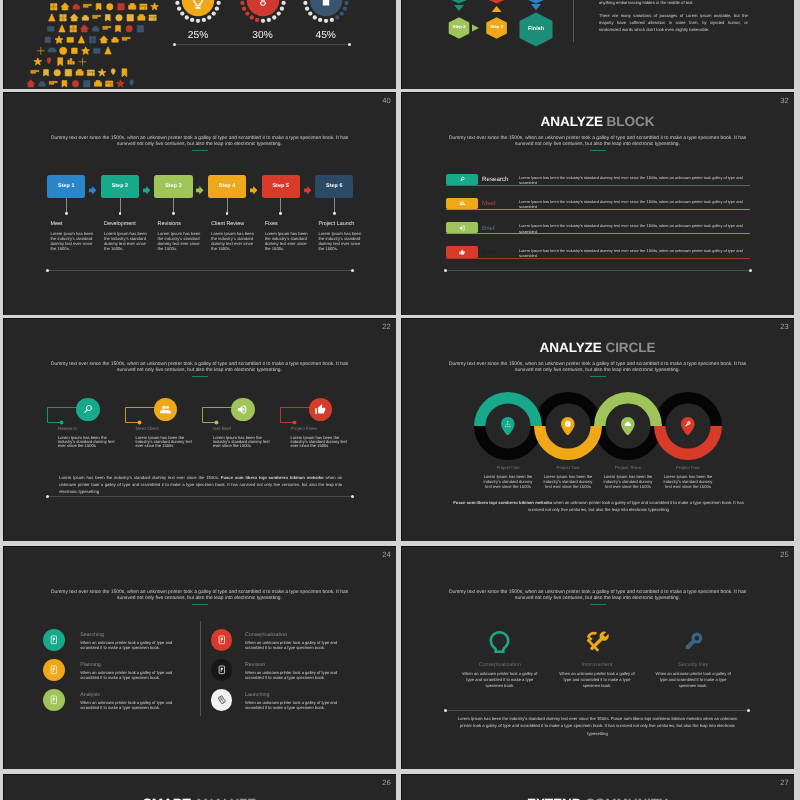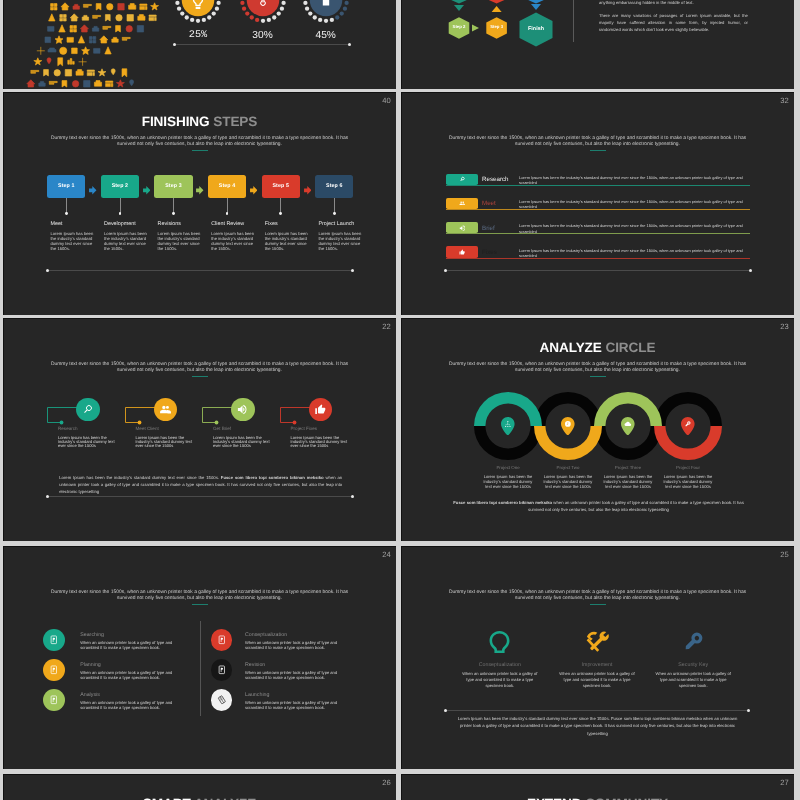--- a/index.html
+++ b/index.html
@@ -309,21 +309,21 @@
             <circle cx="18.92" cy="-8.64" r="2.15" fill="#e2e2e2"></circle>
             <circle cx="15.72" cy="-13.62" r="2.15" fill="#e2e2e2"></circle>
             <circle cx="11.25" cy="-17.50" r="2.15" fill="#e2e2e2"></circle>
             <circle cx="5.86" cy="-19.96" r="2.15" fill="#e2e2e2"></circle>
             <circle cx="0" cy="0" r="16.3" fill="#f0a81b"></circle>
             <g transform="translate(-6,-6) scale(0.5)" fill="#ffffff">
               <path d="M12 1.1C6.3 1.1 1.6 5.6 1.6 11.1c0 3.5 1.8 6.1 3.9 8.1.8.7 1.2 1.3 1.2 1.9v3h10.6v-3c0-.6.4-1.2 1.2-1.9 2.1-2 3.9-4.6 3.9-8.1 0-5.5-4.7-10-10.4-10zm0 2.6c4.3 0 7.7 3.3 7.7 7.4 0 2.5-1.3 4.4-3 6-1.1 1.1-2.1 2.2-2.1 3.9v.4H9.4v-.4c0-1.7-.9-2.9-2.1-3.9-1.7-1.6-3-3.5-3-6 0-4.1 3.5-7.4 7.7-7.4z"></path>
               <rect x="7.3" y="25.5" width="9.4" height="4.4" rx=".4"></rect>
             </g>
           </svg></div>
-        <div style="position: absolute; left: 165px; top: 163.5px; width: 60px; text-align: center; font-size: 10.2px; color: rgb(239, 239, 239); font-family: Liberation Mono, monospace;">25%</div>
+        <div style="position: absolute; left: 165px; top: 163.5px; width: 60px; text-align: center; font-size: 10.2px; color: rgb(239, 239, 239);">25%</div>
         <div style="position: absolute; left: 231.5px; top: 106px; width: 56px; height: 56px;"><svg width="56" height="56" viewBox="-28 -28 56 56" style="overflow:visible">
             <circle cx="0.00" cy="-20.80" r="2.15" fill="#cf3a30"></circle>
             <circle cx="-5.86" cy="-19.96" r="2.15" fill="#cf3a30"></circle>
             <circle cx="-11.25" cy="-17.50" r="2.15" fill="#cf3a30"></circle>
             <circle cx="-15.72" cy="-13.62" r="2.15" fill="#cf3a30"></circle>
             <circle cx="-18.92" cy="-8.64" r="2.15" fill="#cf3a30"></circle>
             <circle cx="-20.59" cy="-2.96" r="2.15" fill="#cf3a30"></circle>
             <circle cx="-20.59" cy="2.96" r="2.15" fill="#cf3a30"></circle>
             <circle cx="-18.92" cy="8.64" r="2.15" fill="#cf3a30"></circle>
             <circle cx="-15.72" cy="13.62" r="2.15" fill="#cf3a30"></circle>
@@ -400,21 +400,20 @@
         <div style="position: absolute; left: 70.6px; top: 159.3px; width: 50px; text-align: center; font-size: 4.3px; font-weight: bold; color: rgb(255, 255, 255); line-height: 1;">Step 3</div>
         <div style="position: absolute; left: 110px; top: 160.6px; width: 50px; text-align: center; font-size: 5.4px; font-weight: bold; color: rgb(255, 255, 255); line-height: 1;">Finish</div>
       </div>
     <div style="position:absolute;left:172px;top:120px;width:.7px;height:56px;background:#5a5a5a;"></div>
     <div style="position:absolute;left:197.9px;top:126px;width:149px;font-size:4.2px;line-height:1.72;color:#d0d0d0;text-align:justify;">going to use a passage of Lorem Ipsum, you need to be sure there isn't anything embarrassing hidden in the middle of text.</div>
     <div style="position:absolute;left:197.9px;top:146px;width:149px;font-size:4.2px;line-height:1.72;color:#d0d0d0;text-align:justify;">There are many variations of passages of Lorem Ipsum available, but the majority have suffered alteration in some form, by injected humor, or randomized words which don't look even slightly believable.</div>
   </div>
 
   <div class="slide" id="s20" style="left:3px;top:92px;">
     <div class="snum">40</div>
-    <div class="stitle" style="top:22px;"><span>FINISHING</span> <span class="lt">STEPS</span></div>
     <div class="ssub" style="top:44px;">Dummy text ever since the 1500s, when an unknown printer took a galley of type and scrambled it to make a type specimen book. It has survived not only five centuries, but also the leap into electronic typesetting.</div>
     <div class="uline" style="top:57.9px;"></div>
     <div id="s20steps">
         <div class="chip" style="position: absolute; left: 44.1px; top: 82.5px; width: 38.4px; height: 23px; background: rgb(42, 134, 200); border-radius: 2.5px; display: flex; align-items: center; justify-content: center;">
           <span style="font-size: 5.3px; font-weight: bold; color: rgb(255, 255, 255); letter-spacing: 0.1px;">Step 1</span>
         </div>
         <div style="position: absolute; left: 86.1px; top: 89.7px;"><svg width="7.5" height="8.6" viewBox="0 0 19 22">
             <path d="M0 6.2h8.3V0L19 11l-10.7 11v-6.2H0z" fill="#2a86c8"></path>
           </svg></div>
         <div style="position: absolute; left: 63.05px; top: 105.5px; width: 0.6px; height: 16px; background: rgb(138, 138, 138);"></div>
@@ -481,20 +480,21 @@
           <div style="font-size:4.2px;line-height:1.18;color:#d0d0d0;width:43.5px;margin-top:5.5px;">Lorem Ipsum has been the industry's standard dummy text ever since the 1500s.</div>
         </div>
       </div>
     <div class="footline" style="left:44px;width:306px;top:178px;"></div>
     <div class="footdot" style="left:43px;top:177px;"></div>
     <div class="footdot" style="left:348px;top:177px;"></div>
   </div>
 
   <div class="slide" id="s21" style="left:401px;top:92px;">
     <div class="snum">32</div>
+    <div class="stitle" style="top:22px;"><span>ANALYZE</span> <span class="lt">BLOCK</span></div>
     <div class="ssub" style="top:44px;">Dummy text ever since the 1500s, when an unknown printer took a galley of type and scrambled it to make a type specimen book. It has survived not only five centuries, but also the leap into electronic typesetting.</div>
     <div class="uline" style="top:57.9px;"></div>
     <div id="s21rows">
         <div style="position: absolute; left: 45px; top: 81.5px; width: 32px; height: 11.3px; background: rgb(24, 168, 138); border-radius: 1.8px; display: flex; align-items: center; justify-content: center;">
           <svg width="6.4" height="6.4" viewBox="0 0 24 24" fill="#ffffff" style="color:#ffffff;">
             <g transform="rotate(45 12 12)">
               <circle cx="12" cy="8.5" r="4.9" fill="none" stroke="currentColor" stroke-width="2.8"></circle>
               <rect x="10.4" y="13" width="3.2" height="7.5" rx="1.5"></rect>
             </g>
           </svg>

